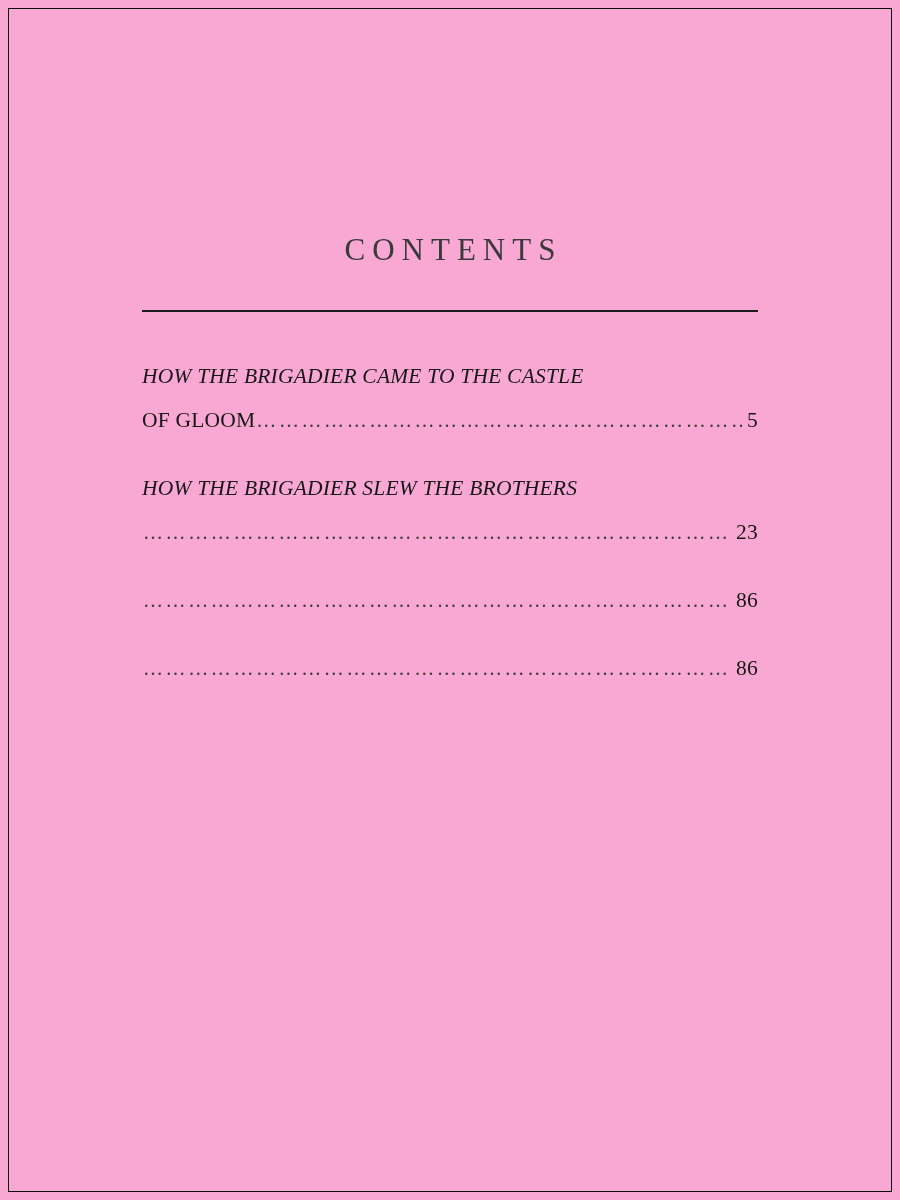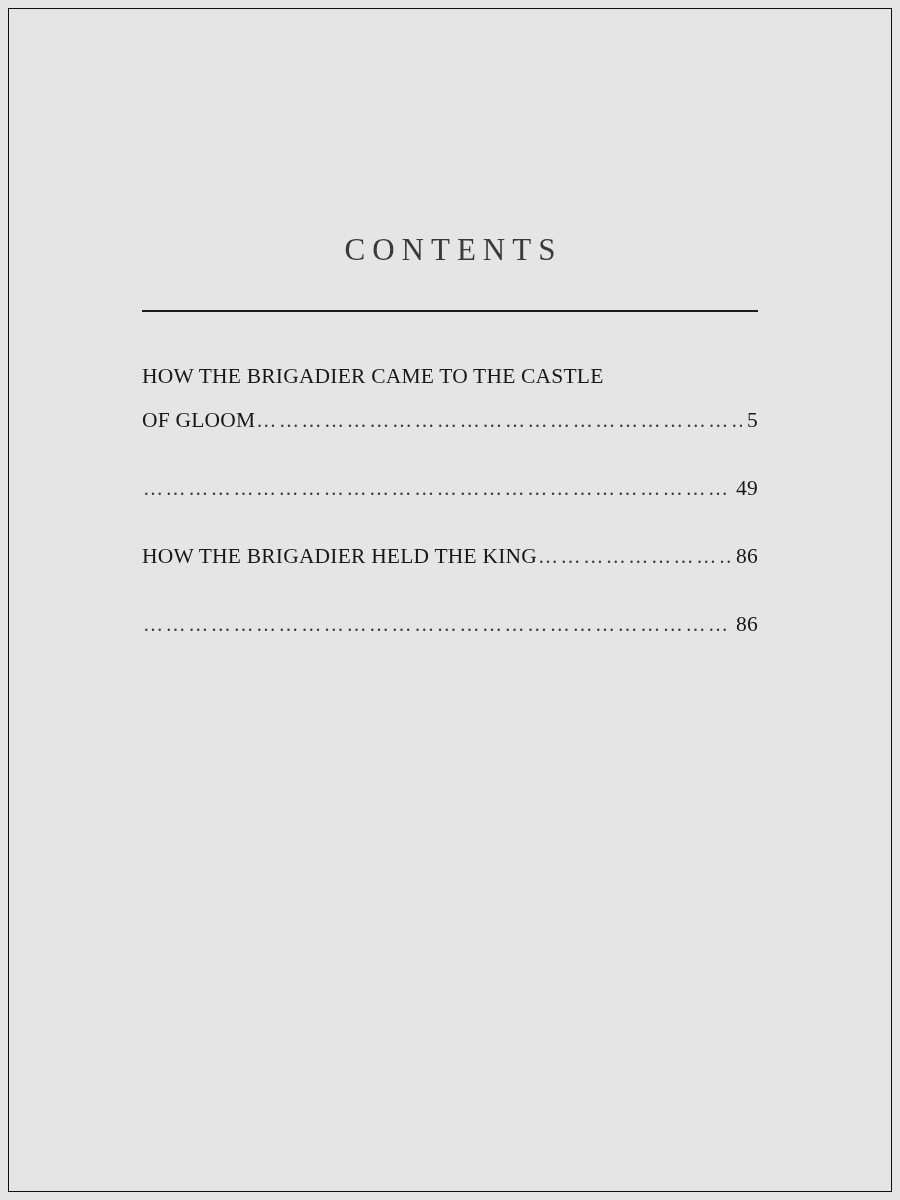--- a/index.html
+++ b/index.html
@@ -11,21 +11,21 @@
     width: 900px;
     height: 1200px;
     position: relative;
     font-family: "Liberation Serif", serif;
     color: #1a1a1a;
     overflow: hidden;
   }
   .page {
     position: absolute;
     inset: 0;
-    background: #e5e5e5;
+    background: #f9a8d4;
   }
   .page-frame {
     position: absolute;
     left: 8px;
     top: 8px;
     right: 8px;
     bottom: 8px;
     border: 1px solid #0d0d0d;
     box-sizing: border-box;
     pointer-events: none;
@@ -84,20 +84,21 @@
     color: #3d3d3d;
     font-size: 20px;
     letter-spacing: 2.6px;
   }
   .leader-page {
     white-space: nowrap;
     padding-left: 4px;
   }
   .wrap-first {
     display: block;
+    font-style: italic;
   }
 </style>
 </head>
 <body>
 
 <div class="page">
   <div class="page-frame"></div>
 
   <div class="content">
 
@@ -110,29 +111,29 @@
       <li class="toc-entry">
         <span class="wrap-first">HOW THE BRIGADIER CAME TO THE CASTLE</span>
         <span class="leader-row">
           <span class="leader-label">OF GLOOM</span>
           <span class="leader-dots">………………………………………………………………………………</span>
           <span class="leader-page">5</span>
         </span>
       </li>
 
       <li class="toc-entry">
+        <span class="wrap-first">HOW THE BRIGADIER SLEW THE BROTHERS</span>
         <span class="leader-row">
           <span class="leader-dots">………………………………………………………………………………</span>
-          <span class="leader-page">49</span>
+          <span class="leader-page">23</span>
         </span>
       </li>
 
       <li class="toc-entry">
         <span class="leader-row">
-          <span class="leader-label">HOW THE BRIGADIER HELD THE KING</span>
           <span class="leader-dots">………………………………………………………………………………</span>
           <span class="leader-page">86</span>
         </span>
       </li>
 
       <li class="toc-entry">
         <span class="leader-row">
           <span class="leader-dots">………………………………………………………………………………</span>
           <span class="leader-page">86</span>
         </span>

